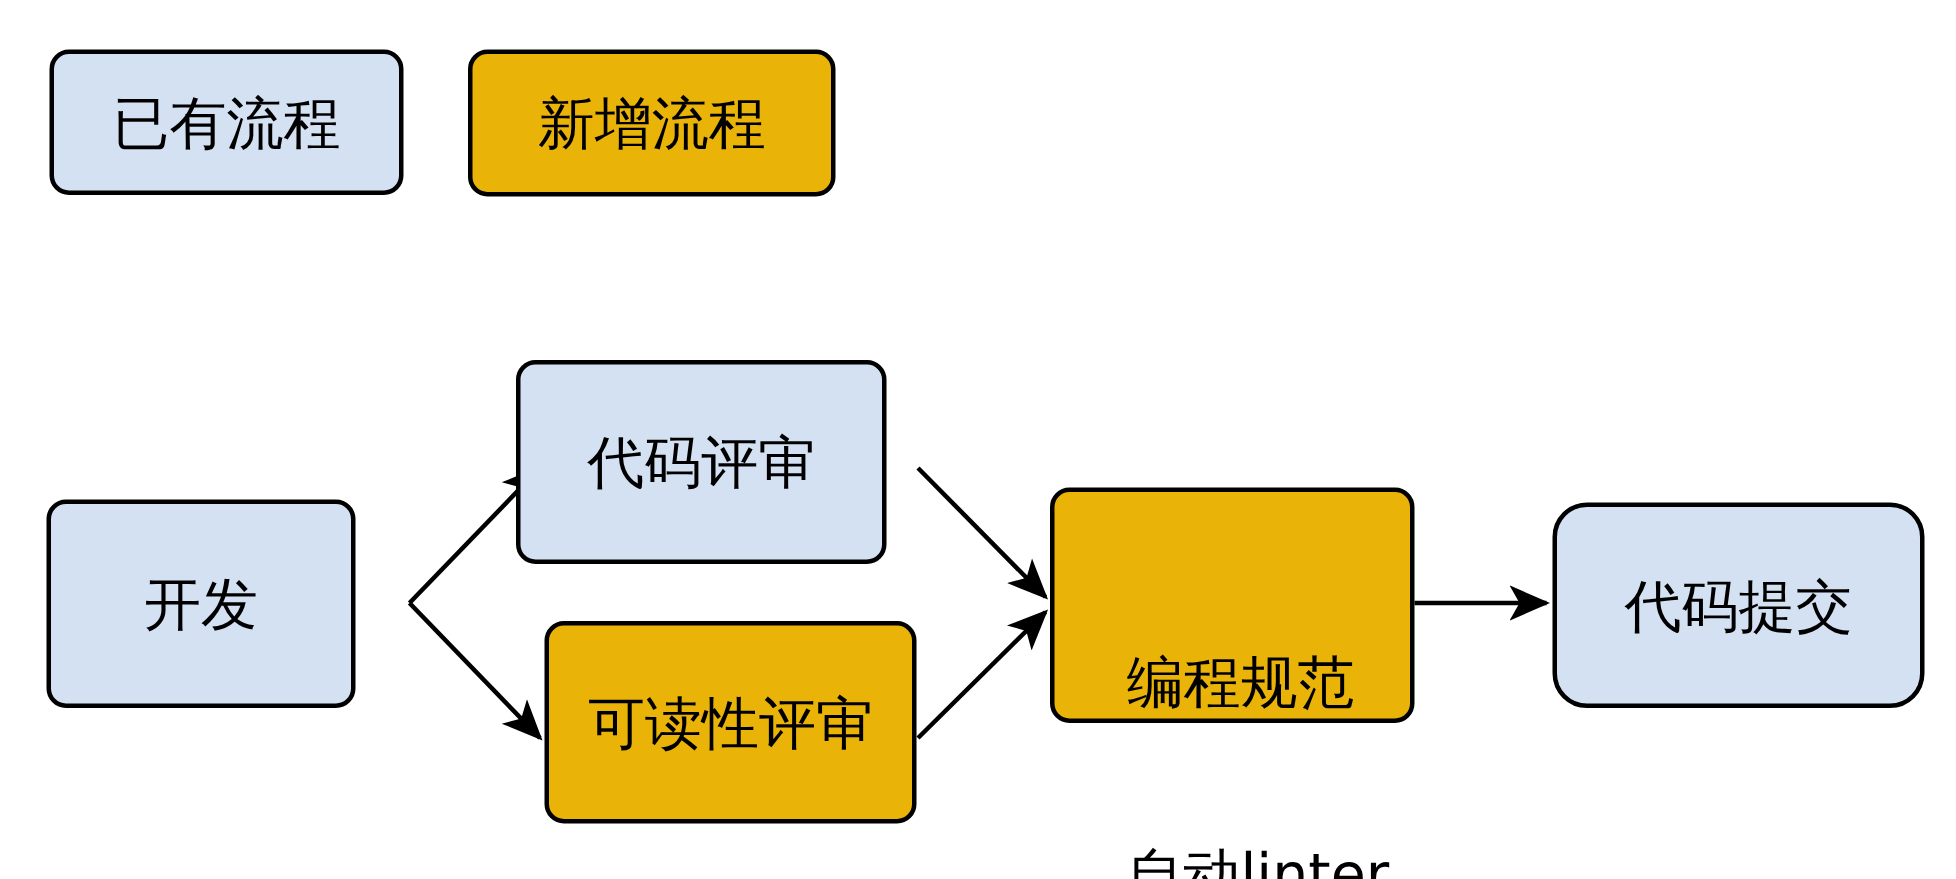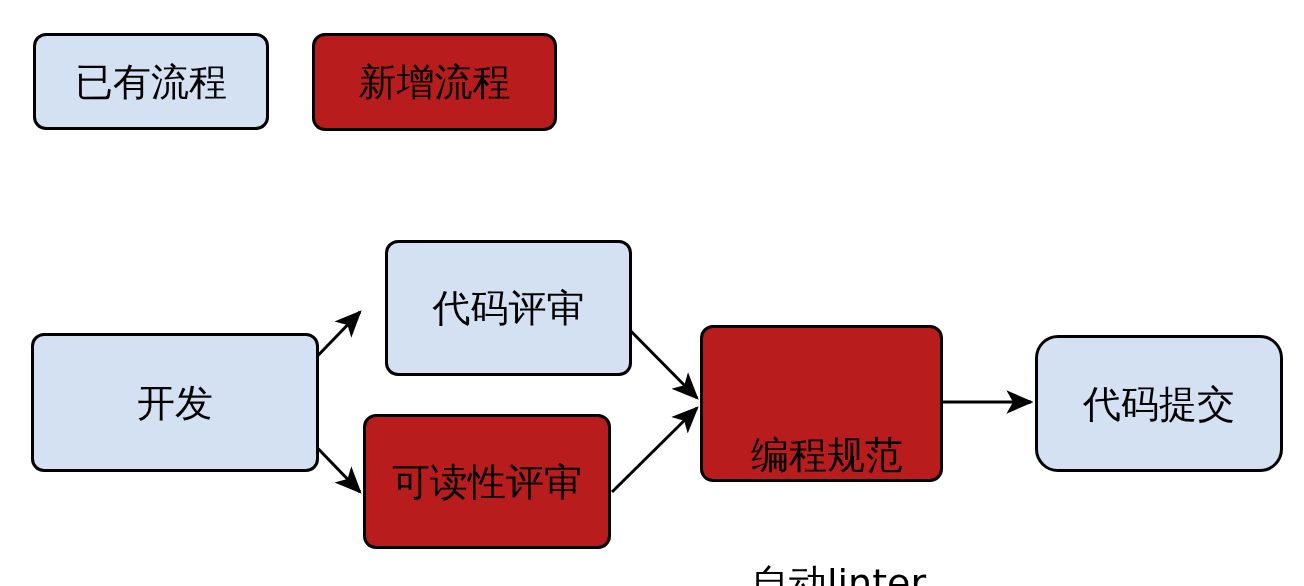--- a/index.html
+++ b/index.html
@@ -24,21 +24,21 @@
     align-items: center;
     justify-content: center;
     color: #000000;
     font-size: 38px;
     line-height: 1.0;
     white-space: pre;
     text-align: center;
     letter-spacing: 0px;
   }
   .node.fill-blue { background: #d4e1f2; }
-  .node.fill-pink { background: #b91c1c; }
+  .node.fill-pink { background: #eab308; }
   .node.multiline {
     display: block;
     text-align: left;
     padding: 0;
   }
   .node.multiline .line {
     display: block;
     font-size: 38px;
     line-height: 52px;
     white-space: pre;
@@ -74,25 +74,25 @@
   </svg>
 
   <div class="node fill-blue" style="left:33px; top:33px; width:236px; height:97px;">
     <span>已有流程</span>
   </div>
 
   <div class="node fill-pink" style="left:312px; top:33px; width:245px; height:98px;">
     <span>新增流程</span>
   </div>
 
-  <div class="node fill-blue" style="left:31px; top:333px; width:288px; height:139px;">
+  <div class="node fill-blue" style="left:31px; top:333px; width:206px; height:139px;">
     <span>开发</span>
   </div>
 
-  <div class="node fill-blue" style="left:385px; top:240px; width:247px; height:136px;">
+  <div class="node fill-blue" style="left:344px; top:240px; width:247px; height:136px;">
     <span>代码评审</span>
   </div>
 
   <div class="node fill-pink" style="left:363px; top:414px; width:248px; height:135px;">
     <span>可读性评审</span>
   </div>
 
   <div class="node fill-pink multiline" style="left:700px; top:325px; width:243px; height:157px; padding:25px 0 0 48px;">
     <span class="line">编程规范</span>
     <span class="line">自动linter</span>

